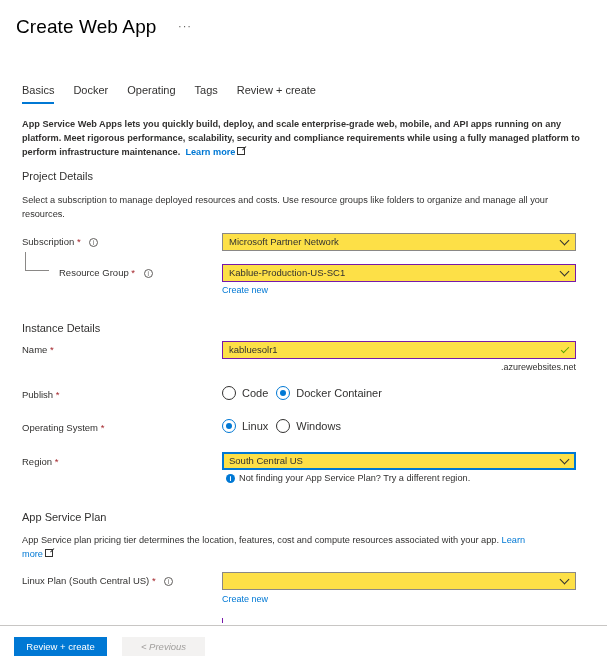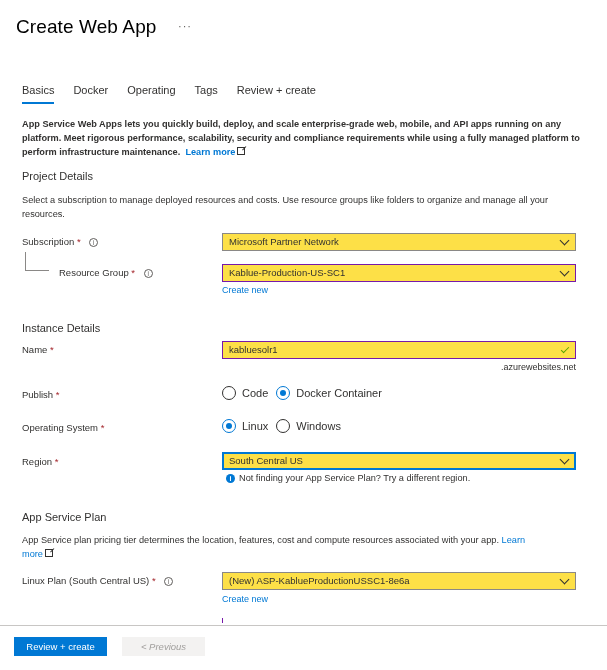--- a/index.html
+++ b/index.html
@@ -161,21 +161,20 @@
   <span class="link">Learn</span><br>
   <span class="link">more</span><span class="ext-icon"></span>
 </div>
 
 <div class="label" style="left:22px; top:575px;">
   <span>Linux Plan (South Central US)</span>
   <span class="req">*</span>
   <span class="info-i">i</span>
 </div>
 <div class="field" style="top:572px;">
-  <span>(New) ASP-KablueProductionUSSC1-8e6a</span>
   <span class="chev"></span>
 </div>
 <div class="small-link" style="top:594px;">Create new</div>
 
 <div class="purple-tick"></div>
 <div class="footer-line"></div>
 
 <div class="btn btn-primary">Review + create</div>
 <div class="btn btn-disabled">&lt; Previous</div>
 <div class="btn btn-secondary">Next : Docker &gt;</div>

